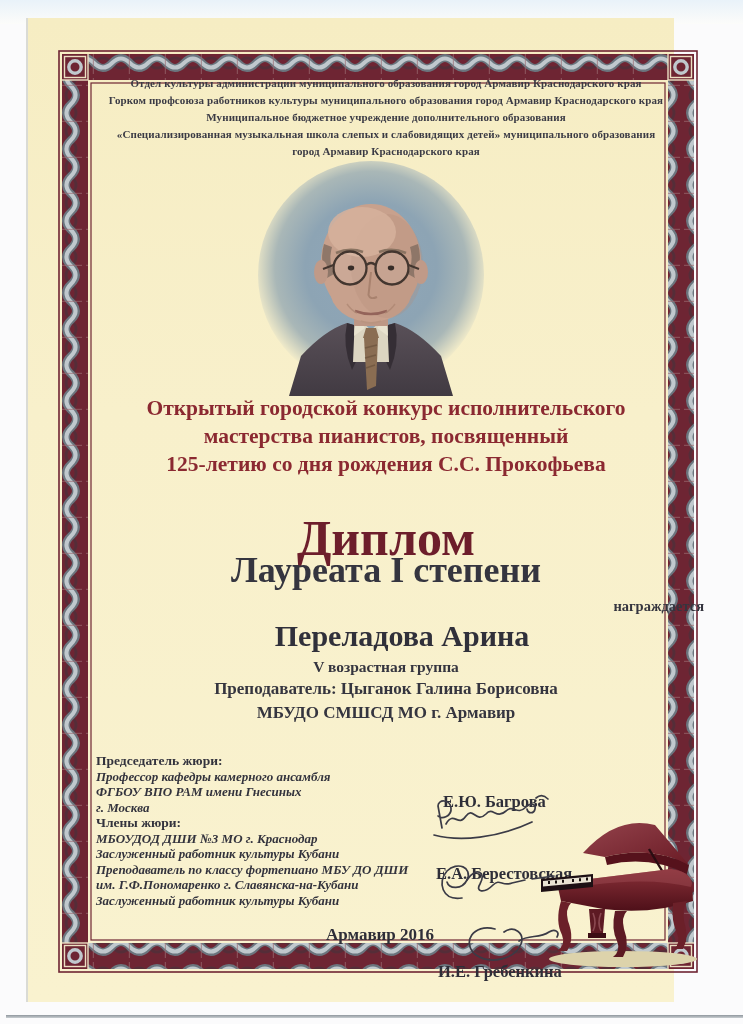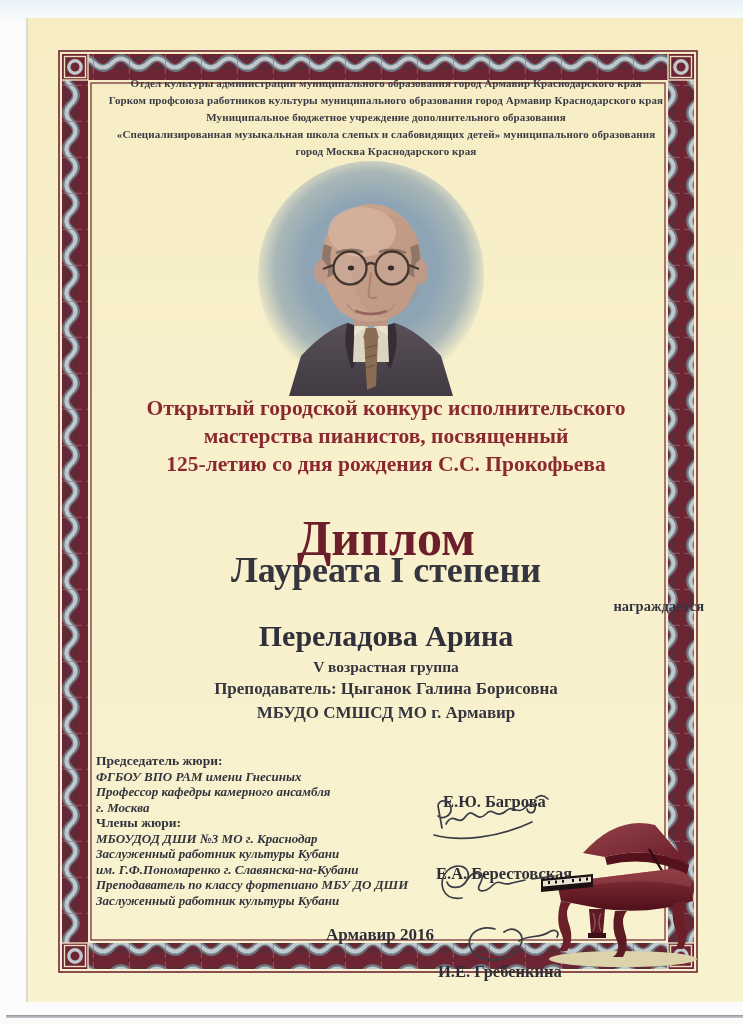--- a/index.html
+++ b/index.html
@@ -6,38 +6,38 @@
   body{
     width:743px;height:1024px;position:relative;overflow:hidden;
     background:#fbfbfc;
     font-family:"Liberation Serif","DejaVu Serif",serif;
   }
   .scan-top{position:absolute;top:0;left:0;right:0;height:24px;
     background:linear-gradient(180deg,#e9f2f9,#fcfcfa);}
   .scan-bottom-line{position:absolute;left:6px;right:0;top:1015px;height:3px;
     background:linear-gradient(180deg,#8f979d,#c9ced2);}
   .paper{
-    position:absolute;left:28px;top:18px;width:715px;height:984px;
+    position:absolute;left:28px;top:18px;width:646px;height:984px;
     background:linear-gradient(180deg,#f6edc3 0%,#f8f0cb 40%,#f9f2cf 100%);
     box-shadow:-2px 0 0 #dadbd5;
   }
   .frame{position:absolute;left:30px;top:32px;}
   .org-header{position:absolute;left:40px;top:57px;width:636px;text-align:center;}
   .hdr-line{font-weight:bold;font-size:11px;line-height:17px;color:#3b3b45;letter-spacing:.1px;}
   .portrait{position:absolute;left:223px;top:140px;}
   .comp-title{position:absolute;left:40px;top:376px;width:636px;text-align:center;}
   .comp-line{font-weight:bold;font-size:21.5px;line-height:28px;color:#8b2931;}
   .diplom-title{position:absolute;left:40px;top:491px;width:636px;text-align:center;
     font-weight:bold;font-size:50px;line-height:58px;color:#6d1e2b;}
   .degree{position:absolute;left:40px;top:530px;width:636px;text-align:center;
     font-weight:bold;font-size:36px;line-height:44px;color:#35353f;}
   .awarded{position:absolute;left:40px;top:580px;width:636px;text-align:right;
     font-weight:bold;font-size:14.5px;color:#35353f;}
   .recipient{position:absolute;left:40px;top:601px;width:636px;text-align:center;
-    font-weight:bold;font-size:30px;color:#30303a;}
+    font-weight:bold;font-size:30px;color:#30303a;padding-left:16px;}
   .age-group{position:absolute;left:40px;top:640px;width:636px;text-align:center;
     font-weight:bold;font-size:15.5px;color:#35353f;}
   .teacher{position:absolute;left:40px;top:661px;width:636px;text-align:center;
     font-weight:bold;font-size:17px;color:#35353f;}
   .school{position:absolute;left:40px;top:685px;width:636px;text-align:center;
     font-weight:bold;font-size:17px;color:#35353f;}
   .jury{position:absolute;left:68px;top:735px;width:360px;}
   .jl{font-size:13px;line-height:15.5px;color:#33333d;font-weight:bold;}
   .jl-label{font-size:13.5px;}
   .jl-italic{font-style:italic;}
@@ -117,21 +117,21 @@
         <rect x="610" y="892.3" width="26" height="1.4"></rect>
     </g>
     <rect x="33" y="33" width="574" height="857" fill="none" stroke="#6e2533" stroke-width="1.2"></rect>
   </svg>
 
   <div class="org-header">
     <div class="hdr-line">Отдел культуры администрации муниципального образования город Армавир Краснодарского края</div>
     <div class="hdr-line">Горком профсоюза работников культуры муниципального образования город Армавир Краснодарского края</div>
     <div class="hdr-line">Муниципальное бюджетное учреждение дополнительного образования</div>
     <div class="hdr-line">«Специализированная музыкальная школа слепых и слабовидящих детей» муниципального образования</div>
-    <div class="hdr-line">город Москва Краснодарского края</div>
+    <div class="hdr-line">город Армавир Краснодарского края</div>
   </div>
 
   <svg class="portrait" width="240" height="238" viewBox="0 0 240 238">
     <defs>
       <radialGradient id="pg" cx="0.5" cy="0.47" r="0.53">
         <stop offset="0" stop-color="#90a7b9"></stop>
         <stop offset="0.55" stop-color="#8da4b4"></stop>
         <stop offset="0.8" stop-color="#a9b7b7"></stop>
         <stop offset="1" stop-color="#f8f0cb"></stop>
       </radialGradient>
@@ -186,28 +186,28 @@
   <div class="diplom-title">Диплом</div>
   <div class="degree">Лауреата I степени</div>
   <div class="awarded">награждается</div>
   <div class="recipient">Переладова Арина</div>
   <div class="age-group">V возрастная группа</div>
   <div class="teacher">Преподаватель: Цыганок Галина Борисовна</div>
   <div class="school">МБУДО СМШСД МО г. Армавир</div>
 
   <div class="jury">
     <div class="jl jl-label">Председатель жюри:</div>
+    <div class="jl jl-italic">Профессор кафедры камерного ансамбля</div>
     <div class="jl jl-italic">ФГБОУ ВПО РАМ имени Гнесиных</div>
-    <div class="jl jl-italic">Профессор кафедры камерного ансамбля</div>
     <div class="jl jl-italic">г. Москва</div>
     <div class="jl jl-label">Члены жюри:</div>
     <div class="jl jl-italic">МБОУДОД ДШИ №3 МО г. Краснодар</div>
     <div class="jl jl-italic">Заслуженный работник культуры Кубани</div>
+    <div class="jl jl-italic">Преподаватель по классу фортепиано МБУ ДО ДШИ</div>
     <div class="jl jl-italic">им. Г.Ф.Пономаренко г. Славянска-на-Кубани</div>
-    <div class="jl jl-italic">Преподаватель по классу фортепиано МБУ ДО ДШИ</div>
     <div class="jl jl-italic">Заслуженный работник культуры Кубани</div>
   </div>
 
   <div class="sig-name n0">Е.Ю. Багрова</div>
   <div class="sig-name n1">Е.А. Берестовская</div>
   <div class="sig-name n2">И.Е. Гребенкина</div>
 
   <svg class="sig-svg sig0" width="125" height="56" viewBox="0 0 125 56">
     <g fill="none" stroke="#3b3b46" stroke-width="1.7" stroke-linecap="round">
       <path d="M10,38 L6,16 C6,9 18,9 19,18 C20,26 10,30 6,26"></path>

